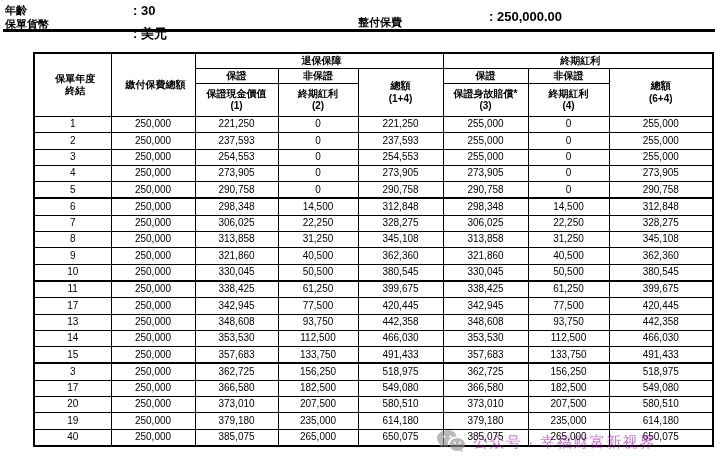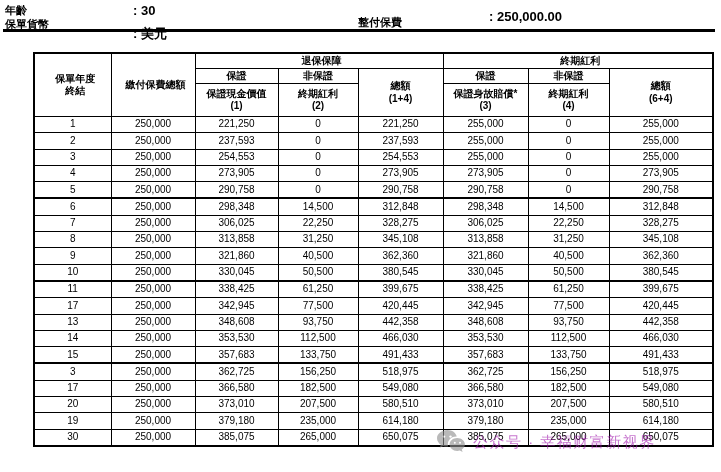--- a/index.html
+++ b/index.html
@@ -278,21 +278,21 @@
           <td>19</td>
           <td>250,000</td>
           <td>379,180</td>
           <td>235,000</td>
           <td>614,180</td>
           <td>379,180</td>
           <td>235,000</td>
           <td>614,180</td>
         </tr>
         <tr>
-          <td>30</td>
+          <td>40</td>
           <td>250,000</td>
           <td>385,075</td>
           <td>265,000</td>
           <td>650,075</td>
           <td>385,075</td>
           <td>265,000</td>
           <td>650,075</td>
         </tr>
       </tbody>
   </table>

